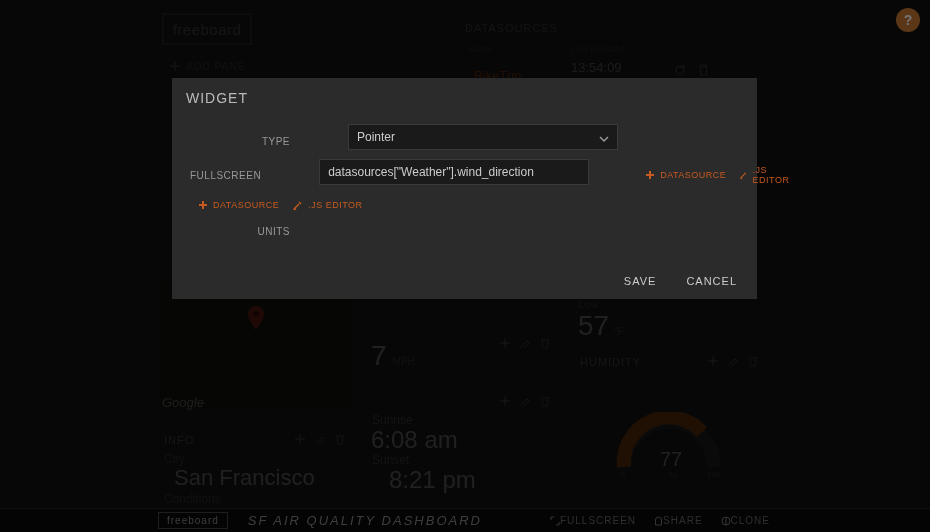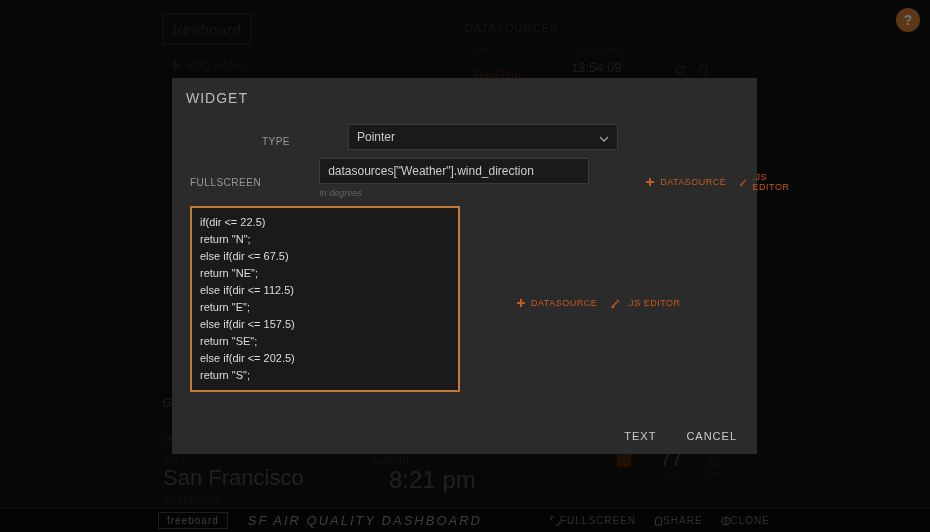--- a/index.html
+++ b/index.html
@@ -56,21 +56,21 @@
 .pc2{position:absolute;left:500px;top:396px;}
 .pc3{position:absolute;left:708px;top:356px;}
 .mph{position:absolute;left:371px;top:340px;color:#ccc;font-size:28px;font-weight:300;}
 .mph .u{font-size:10px;color:#666;margin-left:6px;}
 .sunrise-lbl{position:absolute;left:372px;top:413px;color:#777;font-size:12px;}
 .sunrise{position:absolute;left:371px;top:426px;color:#ccc;font-size:24px;font-weight:300;}
 .sunset-lbl{position:absolute;left:372px;top:453px;color:#777;font-size:12px;}
 .sunset{position:absolute;left:389px;top:466px;color:#ccc;font-size:24px;font-weight:300;}
 .info-title{position:absolute;left:164px;top:434px;color:#888;font-size:11px;letter-spacing:1px;}
 .city-lbl{position:absolute;left:164px;top:452px;color:#666;font-size:12px;}
-.city{position:absolute;left:163px;top:465px;color:#ccc;font-size:22px;font-weight:300;text-align:center;}
+.city{position:absolute;left:174px;top:465px;color:#ccc;font-size:22px;font-weight:300;text-align:center;}
 .cond-lbl{position:absolute;left:164px;top:492px;color:#666;font-size:12px;}
 .info-ctrl{position:absolute;left:295px;top:434px;}
 .map-bg{position:absolute;left:158px;top:280px;width:195px;height:130px;background:#2a2a22;}
 .map-pin{position:absolute;left:248px;top:306px;}
 .map-google{position:absolute;left:162px;top:395px;color:#bbb;font-size:13px;font-style:italic;}
 .help-btn{
   position:absolute;right:10px;top:8px;width:24px;height:24px;
   background:#cc7a33;border-radius:50%;
   display:flex;align-items:center;justify-content:center;
   color:#fff;font-weight:bold;font-size:14px;
@@ -283,66 +283,56 @@
         </div>
       </div>
     </div>
 
     <div class="row">
       <div class="lbl">FULLSCREEN</div>
       <div class="ctrl">
         <div class="input">
           <span>datasources["Weather"].wind_direction</span>
         </div>
-        <div class="hint">In degrees</div>
       </div>
       <div class="links">
         <span class="link">
           <svg viewBox="0 0 10 10">
               <path d="M5 1v8M1 5h8" stroke="#c75a1f" stroke-width="2"></path>
             </svg>
           <span>DATASOURCE</span>
         </span>
         <span class="link">
           <svg viewBox="0 0 10 10">
               <path d="M2 8l4-4M6 2l2 2M2 8l-1 1 1 1 1-1" fill="none" stroke="#c75a1f" stroke-width="1.4"></path>
             </svg>
           <span>.JS EDITOR</span>
         </span>
       </div>
     </div>
 
     <div class="row">
-      <div class="ctrl">
-        <div class="textarea">if(dir &lt;= 22.5)
-return "N";
-else if(dir &lt;= 67.5)
-return "NE";
-else if(dir &lt;= 112.5)
-return "E";
-else if(dir &lt;= 157.5)
-return "SE";
-else if(dir &lt;= 202.5)
-return "S";</div>
-      </div>
       <div class="links">
         <span class="link">
           <svg viewBox="0 0 10 10">
               <path d="M5 1v8M1 5h8" stroke="#c75a1f" stroke-width="2"></path>
             </svg>
           <span>DATASOURCE</span>
         </span>
         <span class="link">
           <svg viewBox="0 0 10 10">
               <path d="M2 8l4-4M6 2l2 2M2 8l-1 1 1 1 1-1" fill="none" stroke="#c75a1f" stroke-width="1.4"></path>
             </svg>
           <span>.JS EDITOR</span>
         </span>
       </div>
     </div>
 
+    <div class="row">
+      <div class="lbl">UNITS</div>
+    </div>
 
   </div>
   <div class="modal-footer">
-    <span class="btn">TEXT</span>
+    <span class="btn">SAVE</span>
     <span class="btn">CANCEL</span>
   </div>
 </div>
 
 </body></html>

